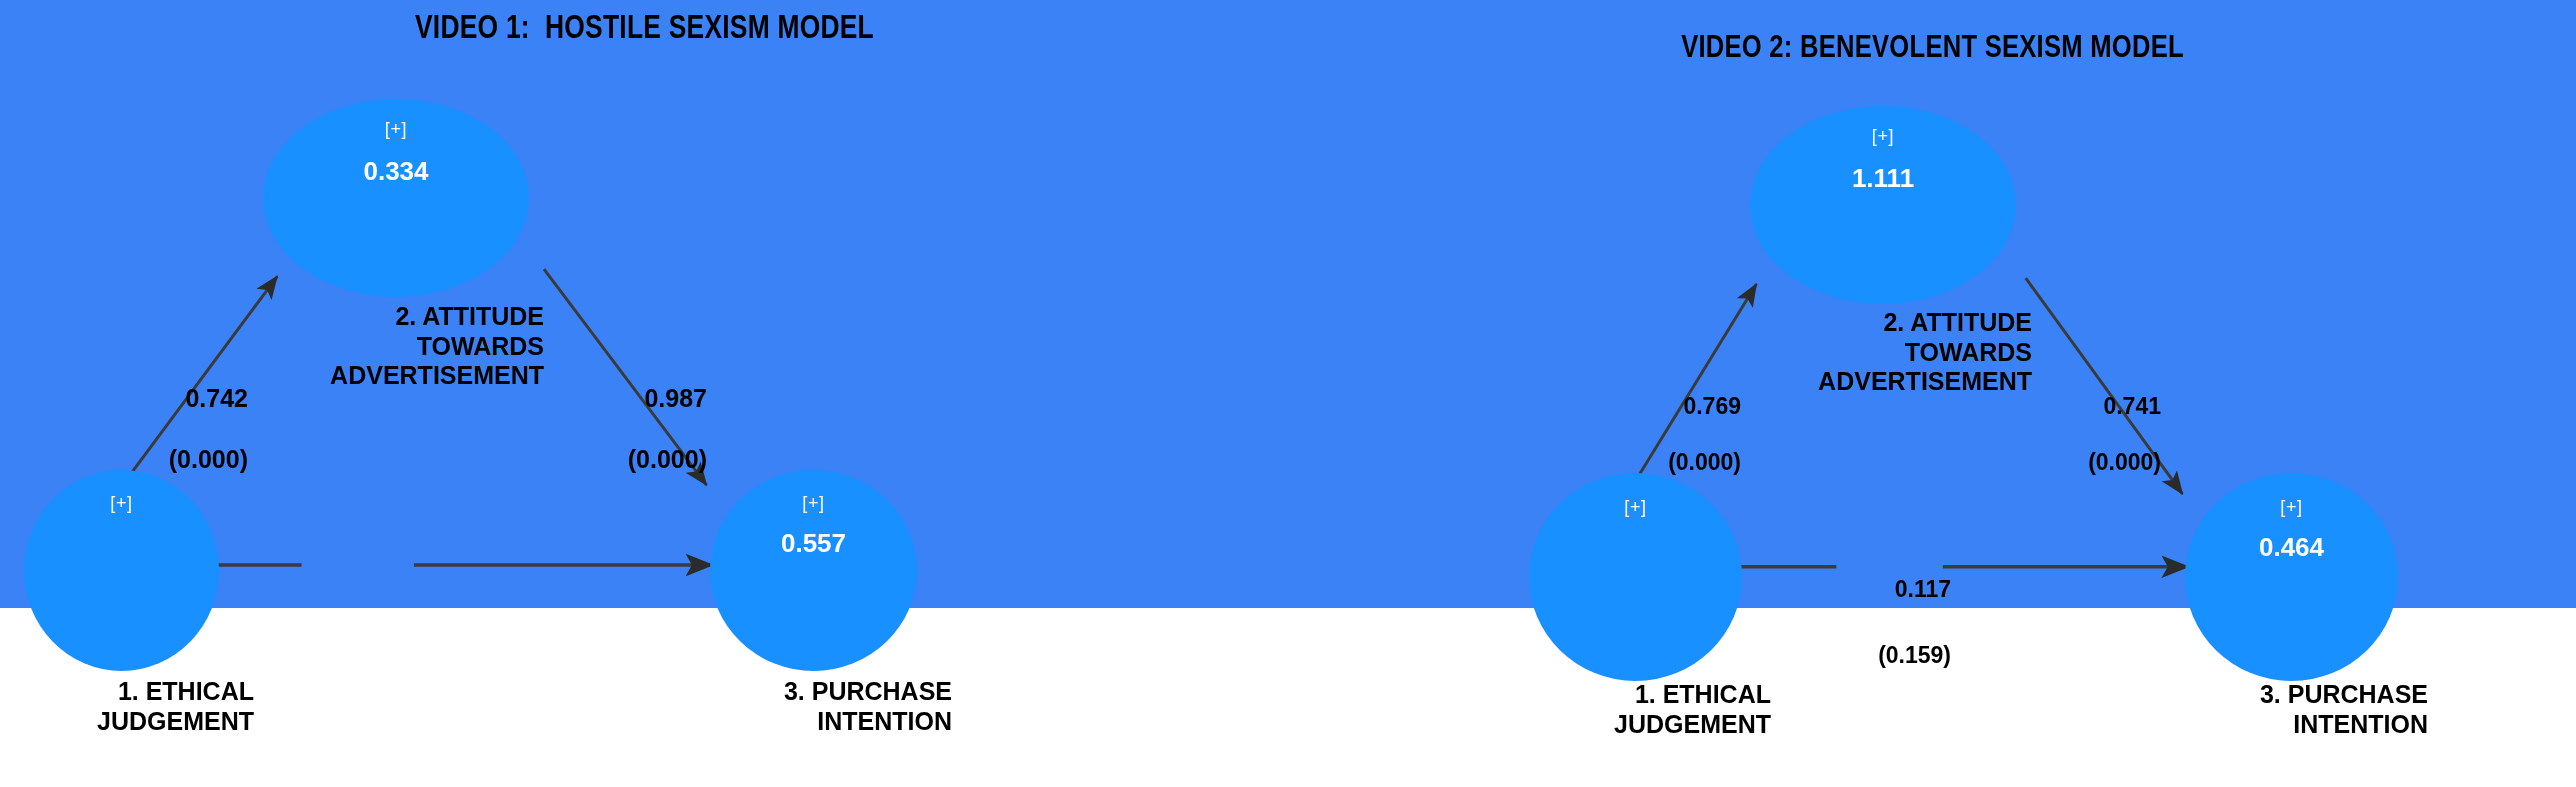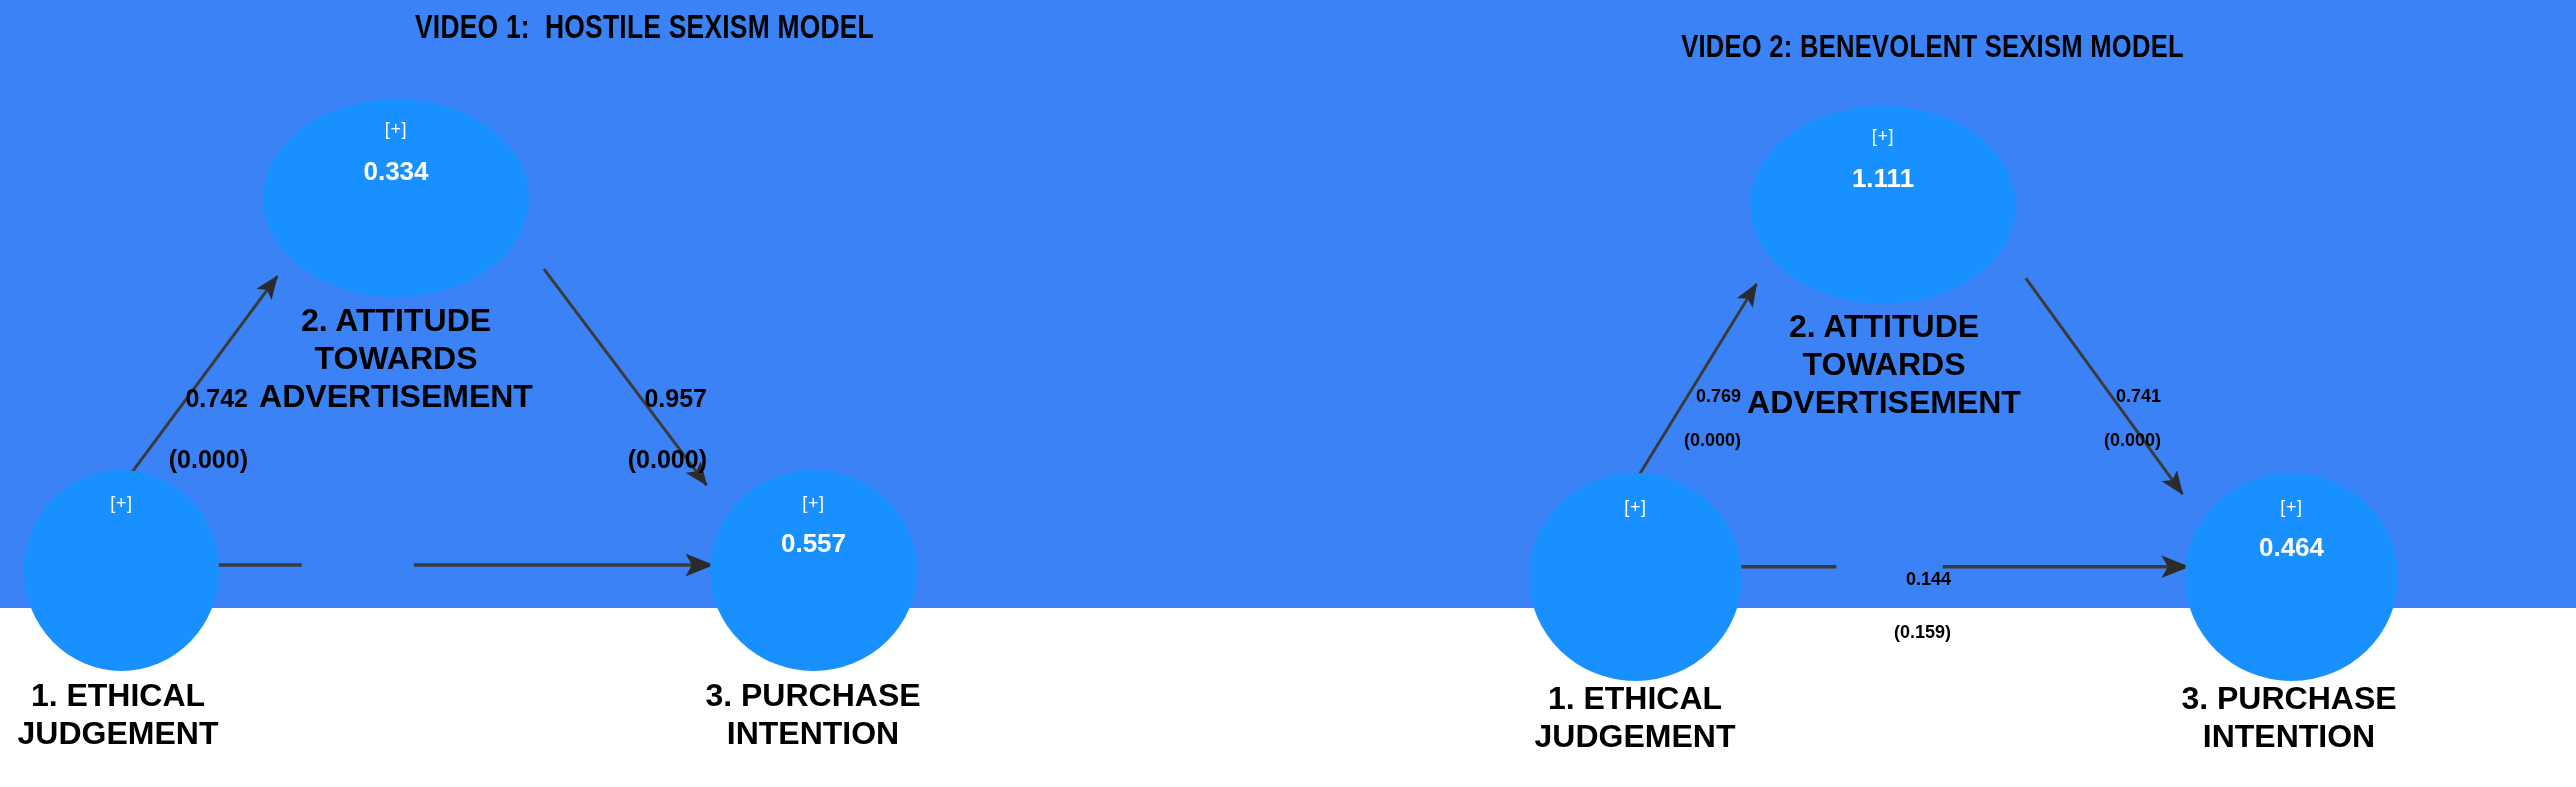--- a/index.html
+++ b/index.html
@@ -74,40 +74,40 @@
   .node-r2 {
     font-family: "Liberation Sans", sans-serif;
     font-size: 26px;
     font-weight: bold;
     color: #ffffff;
     line-height: 1;
   }
 
   .node-label {
     position: absolute;
-    text-align: center;
-    font-family: "Liberation Sans", sans-serif;
-    font-weight: bold;
-    font-size: 32px;
+    text-align: right;
+    font-family: "Liberation Sans", sans-serif;
+    font-weight: bold;
+    font-size: 25px;
     line-height: 1.18;
     color: #000000;
     white-space: pre-line;
   }
 
   .path-label {
     position: absolute;
     text-align: right;
     font-family: "Liberation Sans", sans-serif;
     font-weight: bold;
     font-size: 25px;
     line-height: 1.22;
     color: #000000;
     white-space: pre-line;
   }
-  .path-label.sm { font-size: 18px; }
+  .path-label.sm { font-size: 23px; }
 </style>
 </head>
 <body>
 
 <div id="canvas">
 
   <div class="panel" id="panel-video-1">
 
     <div class="panel-title">VIDEO 1:  HOSTILE SEXISM MODEL</div>
 
@@ -147,21 +147,21 @@
     </div>
     <div class="node-label" style="left:674px; top:677px; width:278px;">3. PURCHASE
 INTENTION</div>
 
     <div class="path-label" style="left:112px; top:352px; width:136px;">
       <div>0.742</div>
       <div>(0.000)</div>
     </div>
 
     <div class="path-label" style="left:571px; top:352px; width:136px;">
-      <div>0.957</div>
+      <div>0.987</div>
       <div>(0.000)</div>
     </div>
 
   </div>
 
   <div class="panel" id="panel-video-2">
 
     <div class="panel-title">VIDEO 2: BENEVOLENT SEXISM MODEL</div>
 
     <svg class="svg-layer" viewBox="0 0 2175 1332" preserveAspectRatio="none">
@@ -205,19 +205,19 @@
       <div>0.769</div>
       <div>(0.000)</div>
     </div>
 
     <div class="path-label sm" style="left:742px; top:364px; width:130px;">
       <div>0.741</div>
       <div>(0.000)</div>
     </div>
 
     <div class="path-label sm" style="left:538px; top:547px; width:124px;">
-      <div>0.144</div>
+      <div>0.117</div>
       <div style="margin-top:9.5px;">(0.159)</div>
     </div>
   </div>
 
 </div>
 
 
 </body></html>

